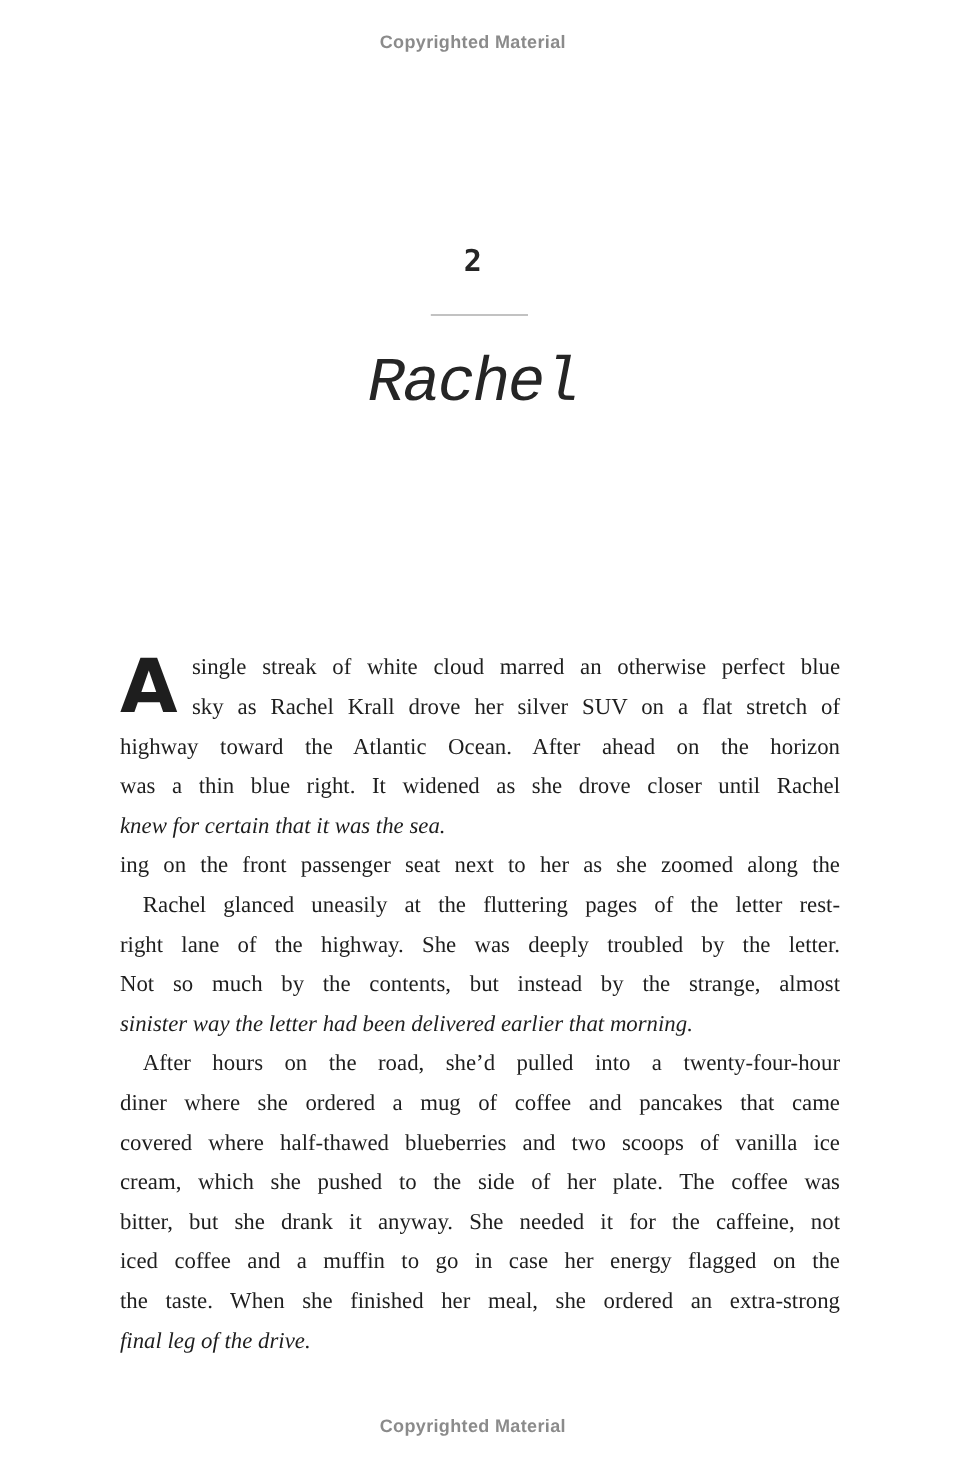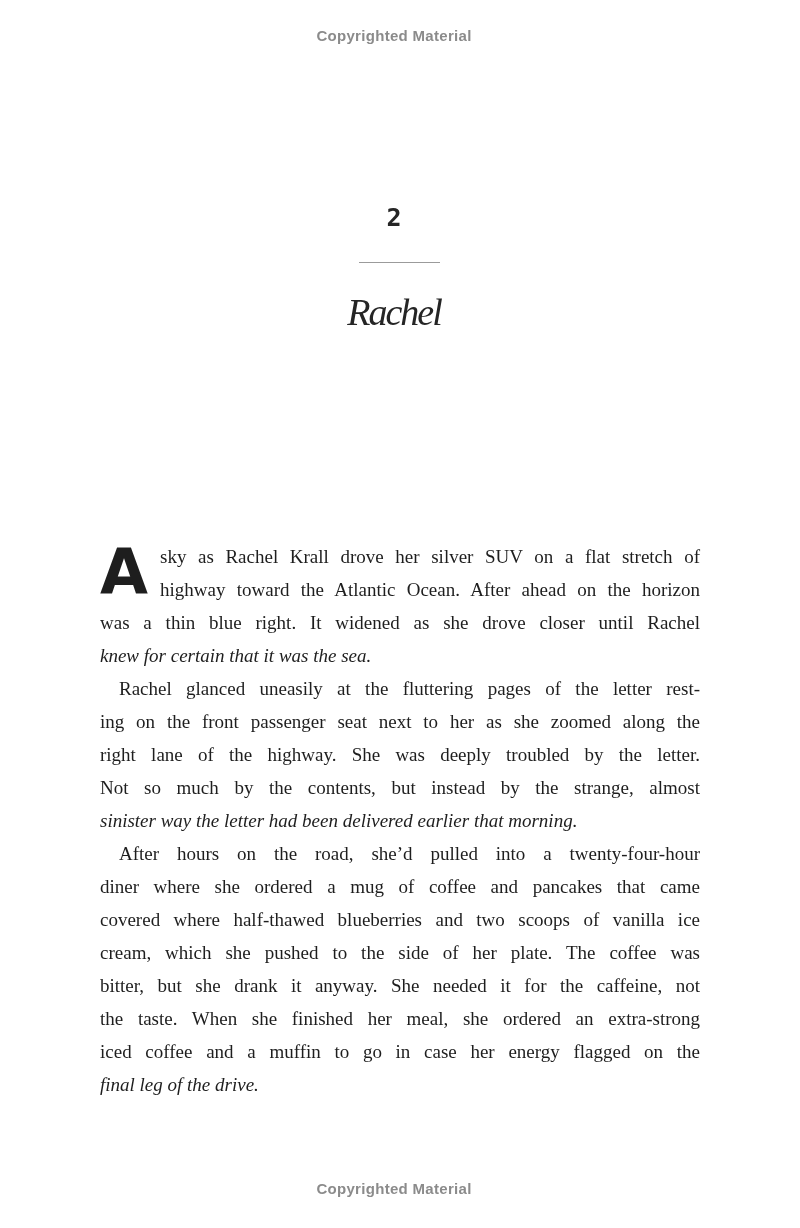--- a/index.html
+++ b/index.html
@@ -36,24 +36,24 @@
     color: #252525;
   }
   .divider {
     position: absolute; top: 262px; left: 359px;
     width: 81px; height: 1px;
     background: #9b9b9b;
   }
   .chapter-title {
     position: absolute; top: 290px; left: 0; width: 100%;
     text-align: center;
-    font-family: Liberation Serif, serif;
+    font-family: Liberation Mono, monospace;
     font-style: italic;
     font-weight: 500;
-    font-size: 38px;
+    font-size: 52px;
     letter-spacing: -2px;
     color: #252525;
   }
 
   .body-text {
     position: absolute;
     top: 540px; left: 100px;
     width: 600px;
     font-size: 19px;
     line-height: 33px;
@@ -90,42 +90,43 @@
   <div class="chapter-number">2</div>
 
   <div class="divider"></div>
 
   <div class="chapter-title">Rachel</div>
 
   <div class="body-text">
 
     <div class="para">
       <span class="dropcap">A</span>
+      <span class="line">single streak of white cloud marred an otherwise perfect blue</span>
       <span class="line">sky as Rachel Krall drove her silver SUV on a flat stretch of</span>
       <span class="line">highway toward the Atlantic Ocean. After ahead on the horizon</span>
       <span class="line">was a thin blue right. It widened as she drove closer until Rachel</span>
       <span class="line last">knew for certain that it was the sea.</span>
     </div>
 
     <div class="para">
+      <span class="line">ing on the front passenger seat next to her as she zoomed along the</span>
       <span class="line indent">Rachel glanced uneasily at the fluttering pages of the letter rest-</span>
-      <span class="line">ing on the front passenger seat next to her as she zoomed along the</span>
       <span class="line">right lane of the highway. She was deeply troubled by the letter.</span>
       <span class="line">Not so much by the contents, but instead by the strange, almost</span>
       <span class="line last">sinister way the letter had been delivered earlier that morning.</span>
     </div>
 
     <div class="para">
       <span class="line indent">After hours on the road, she’d pulled into a twenty-four-hour</span>
       <span class="line">diner where she ordered a mug of coffee and pancakes that came</span>
       <span class="line">covered where half-thawed blueberries and two scoops of vanilla ice</span>
       <span class="line">cream, which she pushed to the side of her plate. The coffee was</span>
       <span class="line">bitter, but she drank it anyway. She needed it for the caffeine, not</span>
+      <span class="line">iced coffee and a muffin to go in case her energy flagged on the</span>
       <span class="line">the taste. When she finished her meal, she ordered an extra-strong</span>
-      <span class="line">iced coffee and a muffin to go in case her energy flagged on the</span>
       <span class="line last">final leg of the drive.</span>
     </div>
 
   </div>
 
   <div class="copyright bottom">Copyrighted Material</div>
 
 </div>
 
 </body></html>

